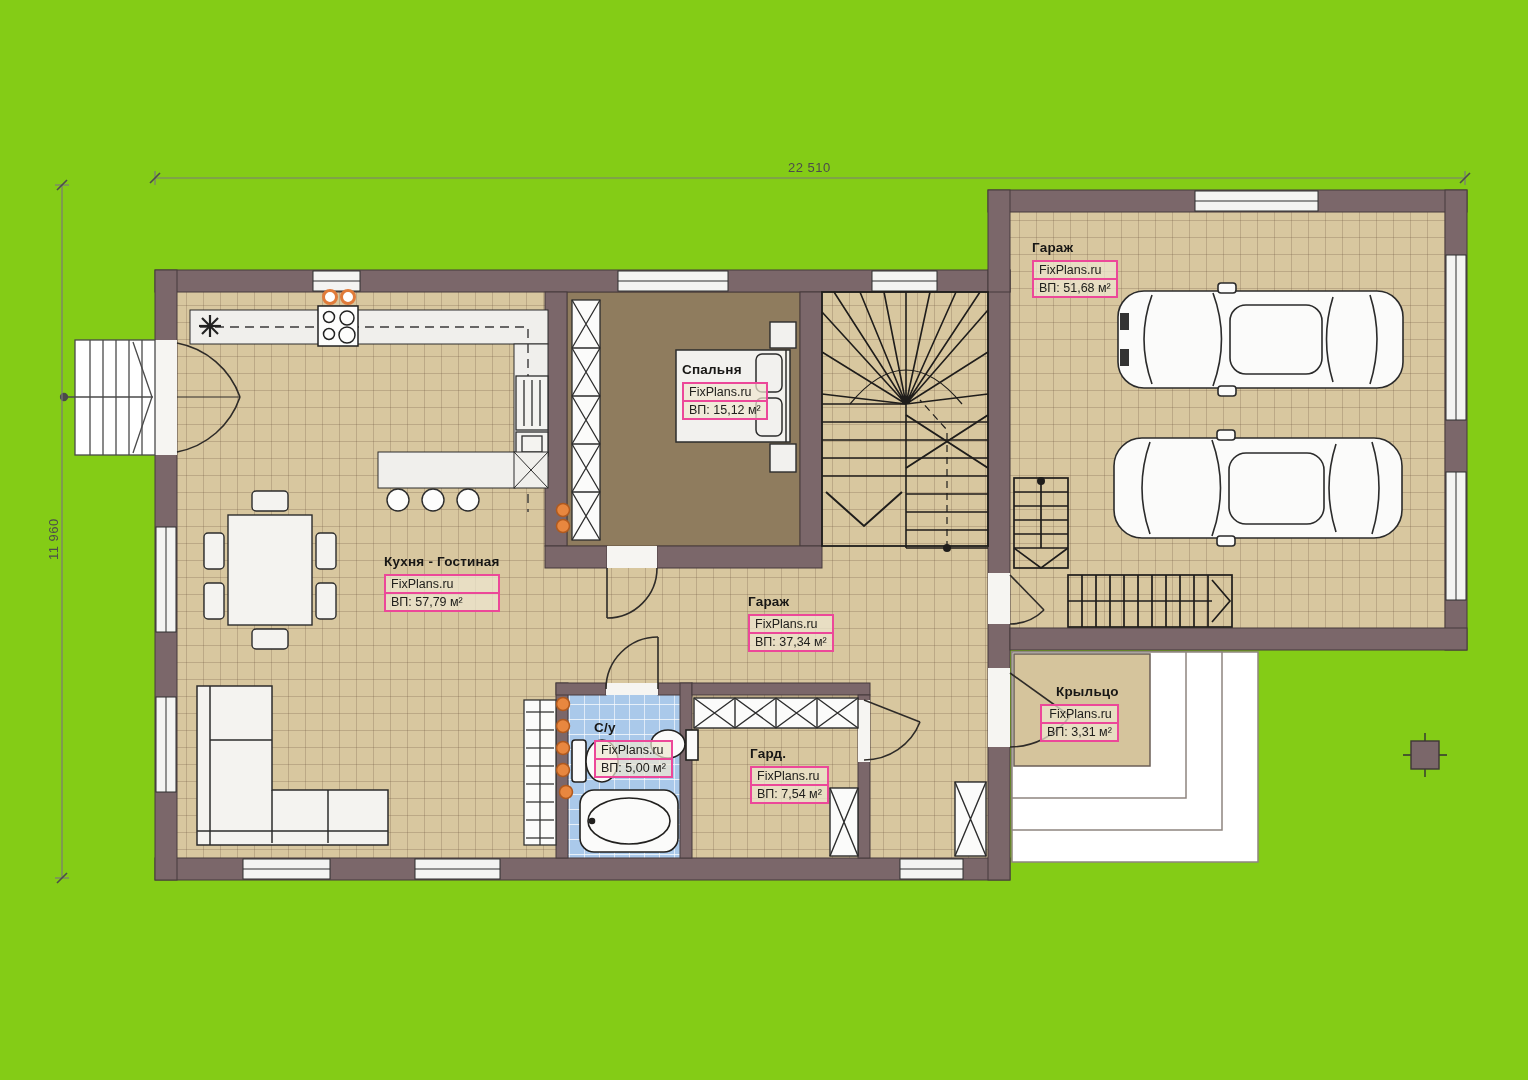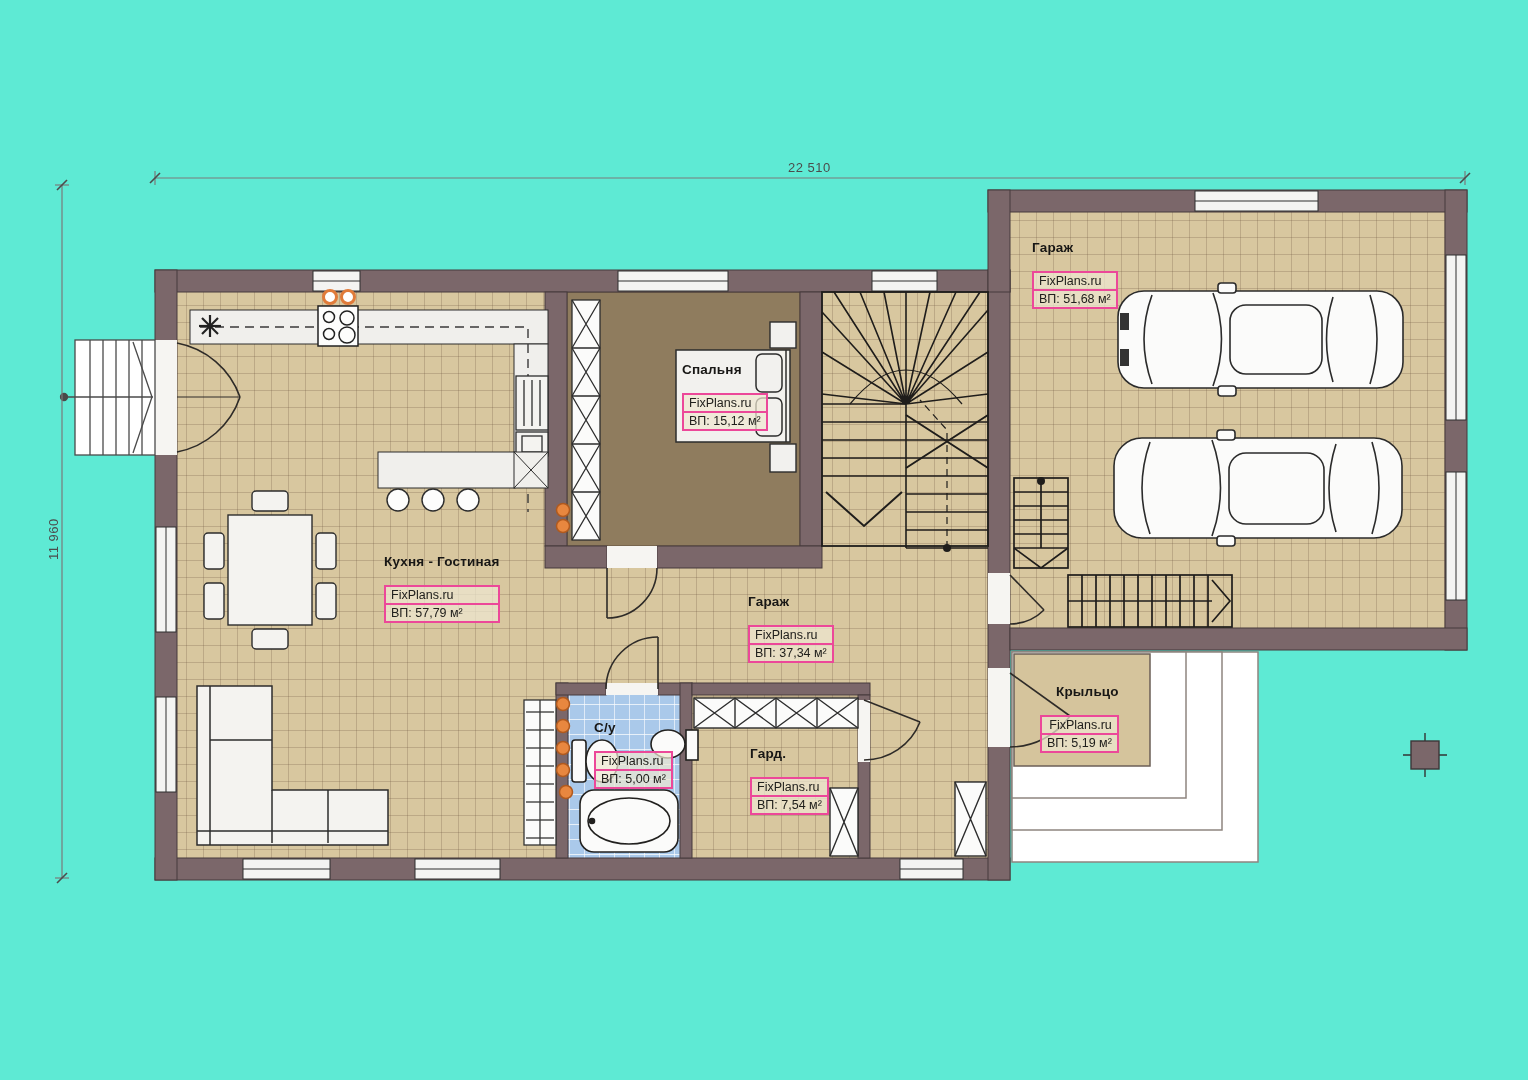--- a/index.html
+++ b/index.html
@@ -1,22 +1,22 @@
 <!DOCTYPE html>
 <html><head>
 <meta charset="utf-8">
 <style>
   html,body{margin:0;padding:0;background:#ffffff;}
   .canvas{
-    position:relative;width:1528px;height:1080px;background:#5eead4;overflow:hidden;
+    position:relative;width:1528px;height:1080px;background:#84cc16;overflow:hidden;
     font-family:"Liberation Sans",sans-serif;
   }
   svg{position:absolute;left:0;top:0;}
   .room-label{position:absolute;z-index:6;width:max-content;color:#181715;}
-  .room-name{font-weight:bold;font-size:13.5px;letter-spacing:.2px;margin-bottom:16px;color:#181715;}
+  .room-name{font-weight:bold;font-size:13.5px;letter-spacing:.2px;margin-bottom:5px;color:#181715;}
   .room-name.center{text-align:left;}
   .info-box{
     display:block;border:2px solid #ec4899;background:rgba(239,231,209,.72);
     font-size:12.5px;line-height:16px;padding:0 5px;color:#21201d;
   }
   .info-box + .info-box{margin-top:-2px;}
   .dim-label{position:absolute;z-index:6;font-size:13px;color:#4c4c4c;letter-spacing:.5px;}
   .dim-label.vertical{transform:rotate(-90deg);transform-origin:left top;}
 </style>
 </head>
@@ -416,16 +416,16 @@
 
 <div class="room-label" style="left:1032px;top:240px;">
   <div class="room-name">Гараж</div>
   <div class="info-box">FixPlans.ru</div>
   <div class="info-box">ВП: 51,68 м²</div>
 </div>
 
 <div class="room-label" style="left:1040px;top:684px;text-align:right;">
   <div class="room-name">Крыльцо</div>
   <div class="info-box">FixPlans.ru</div>
-  <div class="info-box">ВП: 5,19 м²</div>
+  <div class="info-box">ВП: 3,31 м²</div>
 </div>
 
 </div>
 
 </body></html>

